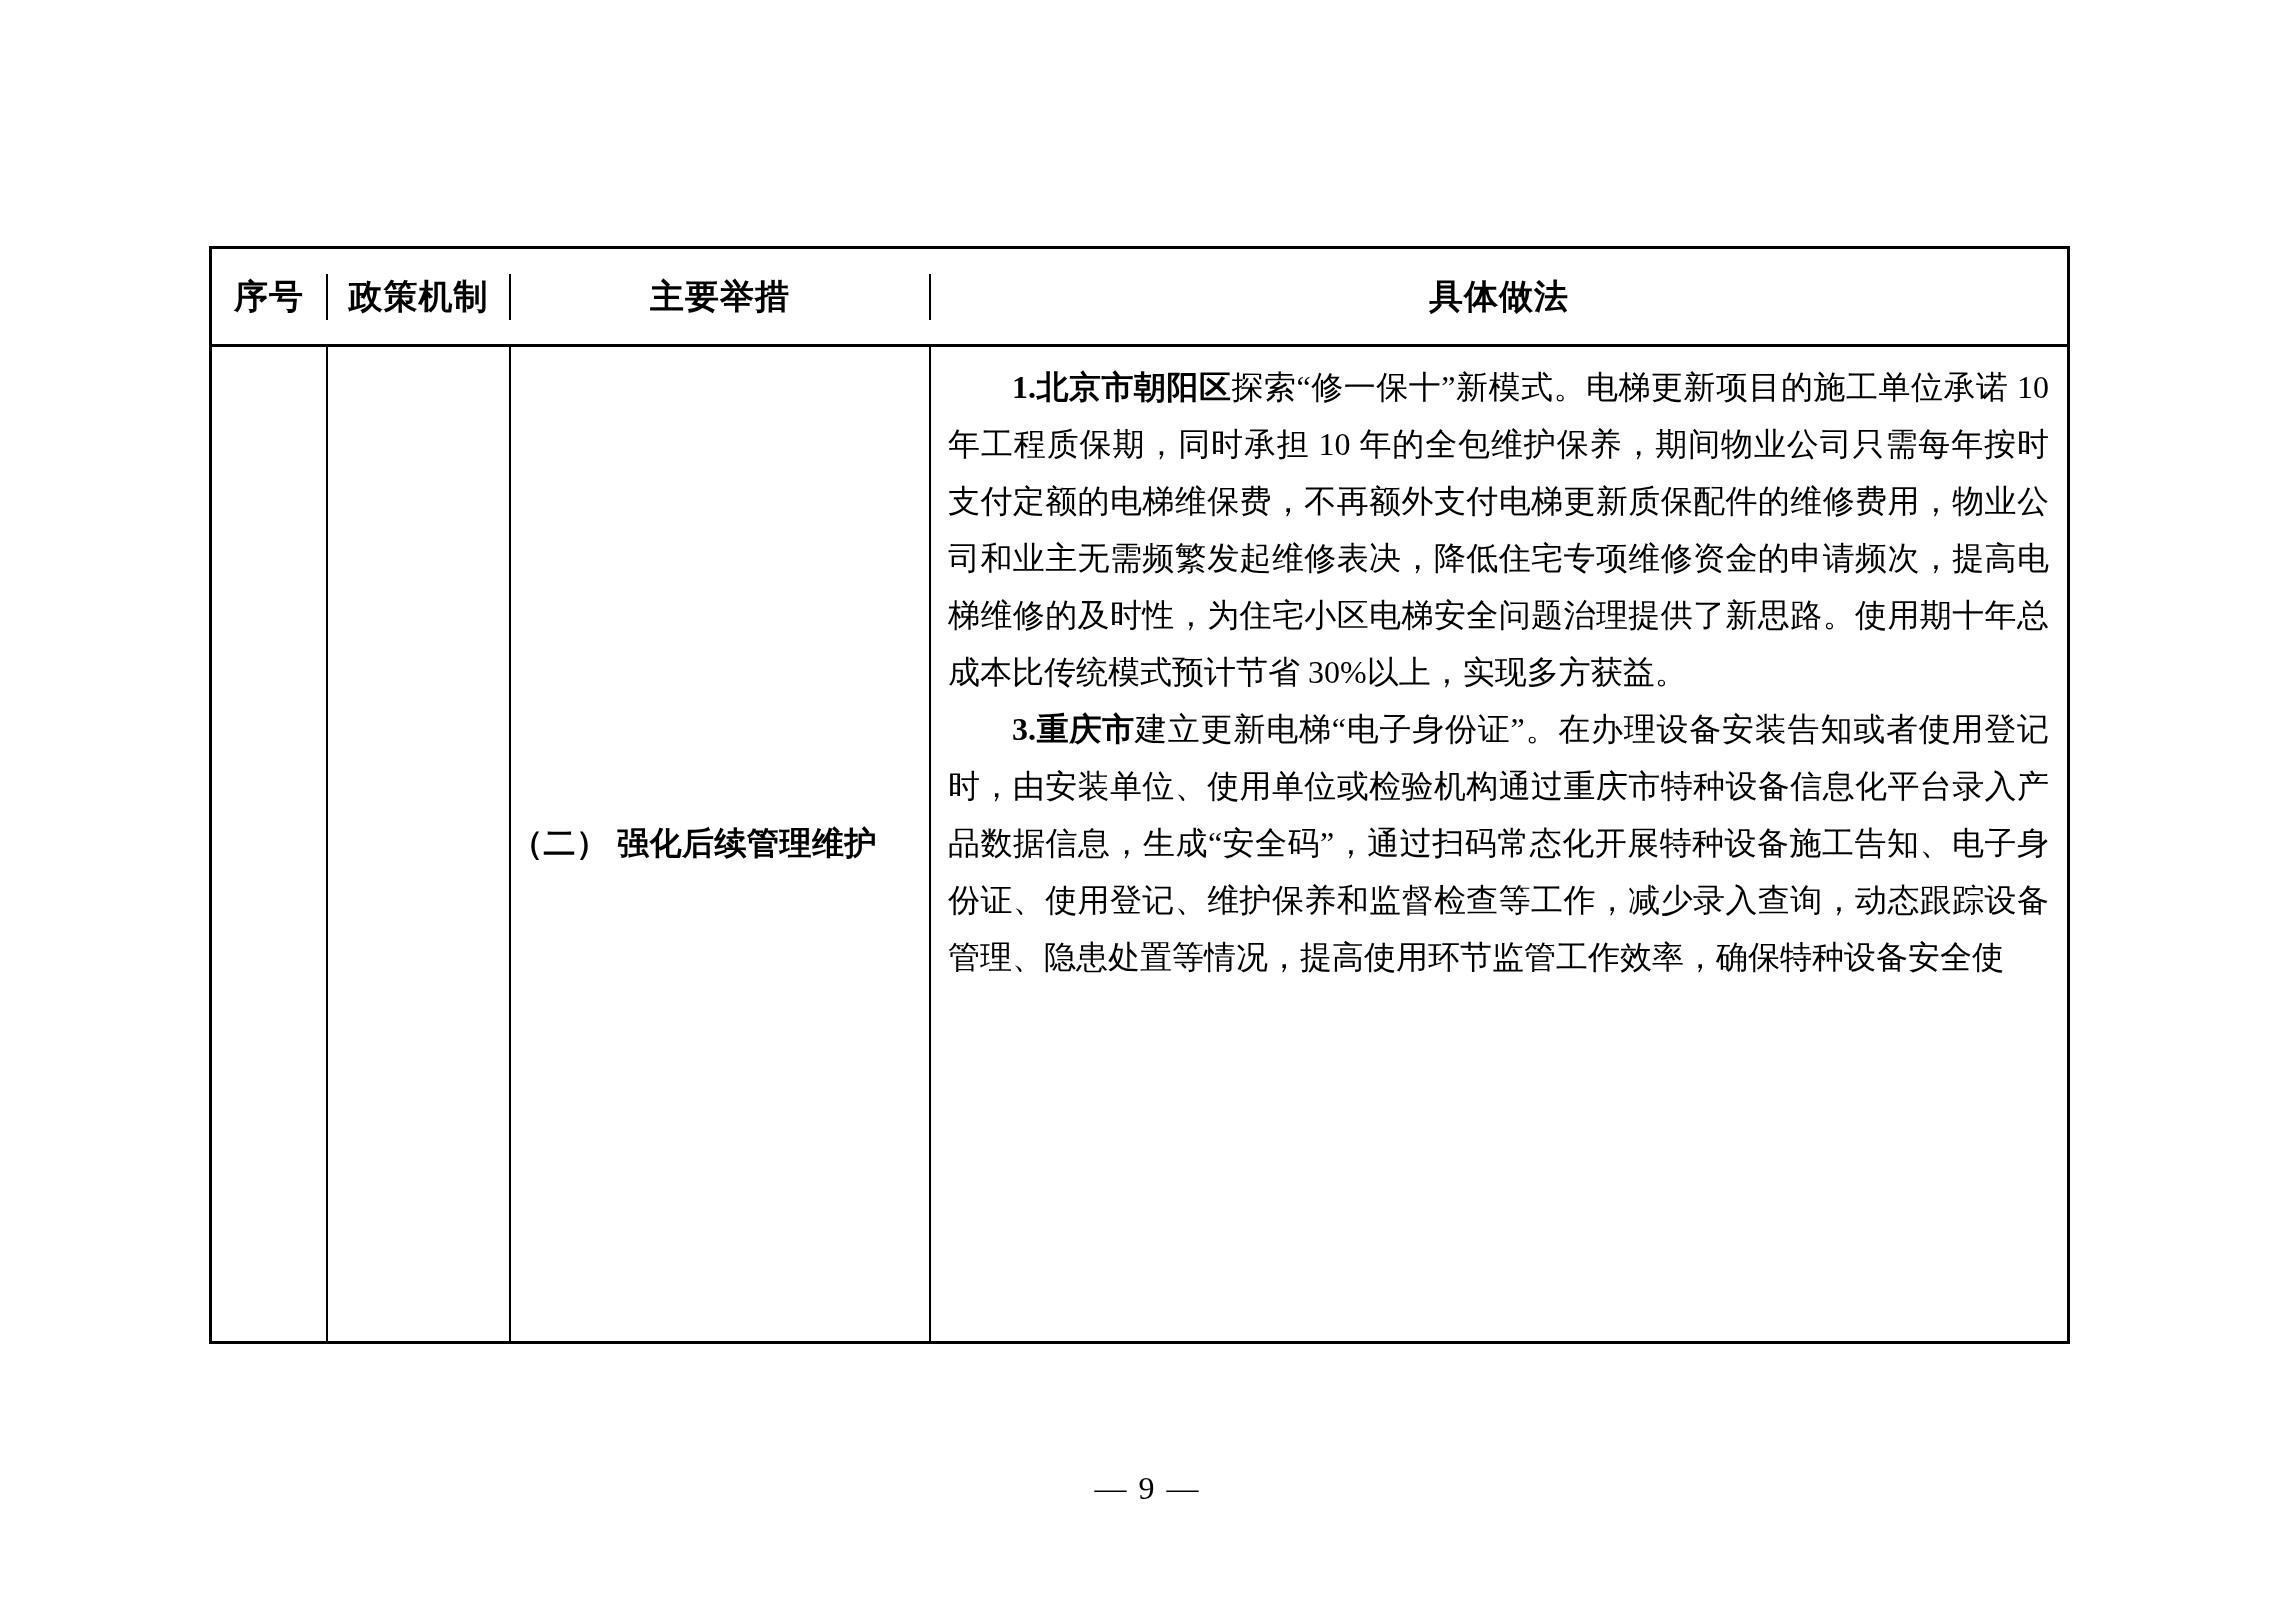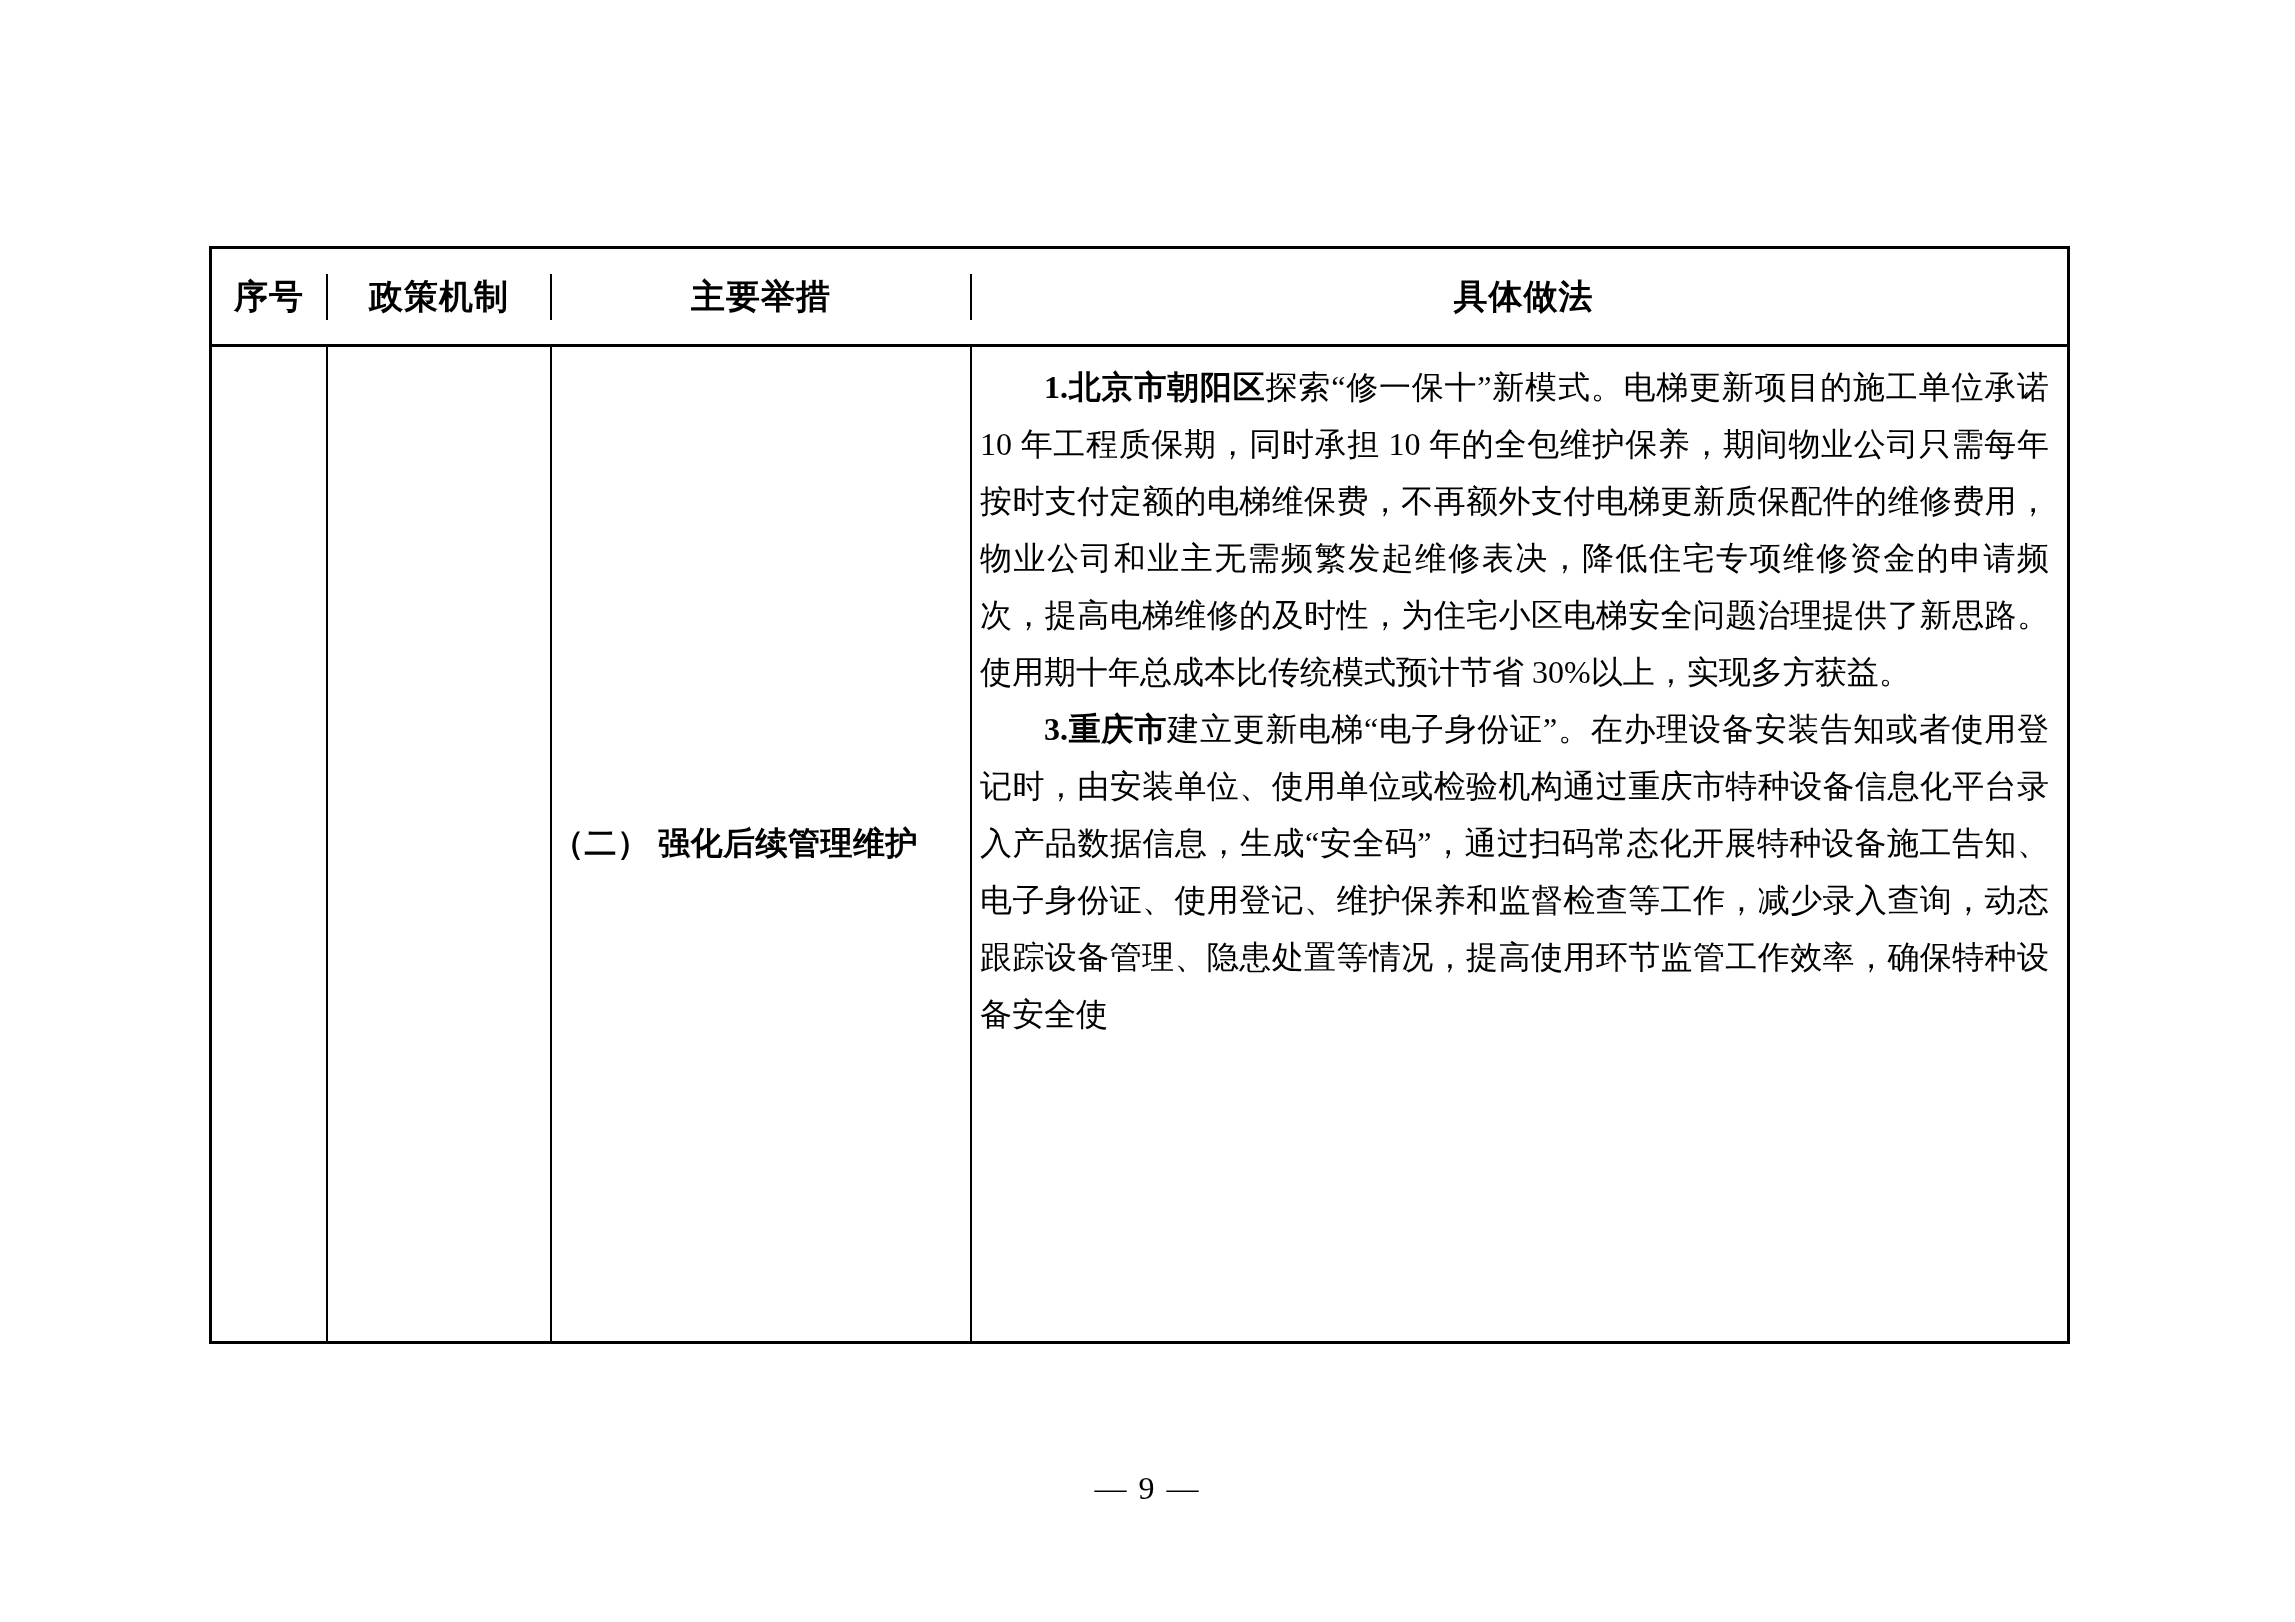--- a/index.html
+++ b/index.html
@@ -37,28 +37,28 @@
     flex: none;
     align-items: center;
   }
   .brow {
     display: flex;
     flex-direction: row;
     flex: 1 1 auto;
     min-height: 0;
   }
   .c1 { width: 116px; flex: none; }
-  .c2 { width: 224px; flex: none; }
+  .c2 { width: 183px; flex: none; }
   .c3 { width: 420px; flex: none; }
   .c4 { flex: 1 1 auto; min-width: 0; }
   .cell {
     box-sizing: border-box;
     border-right: 2.6px solid #000000;
   }
-  .cell:last-child { border-right: none; padding-left: 8px; }
+  .cell:last-child { border-right: none; }
   .hc {
     display: flex;
     align-items: center;
     justify-content: center;
     font-family: "Liberation Sans", "DejaVu Sans", sans-serif;
     font-weight: 700;
     font-size: 34px;
     letter-spacing: 1px;
     white-space: nowrap;
   }

